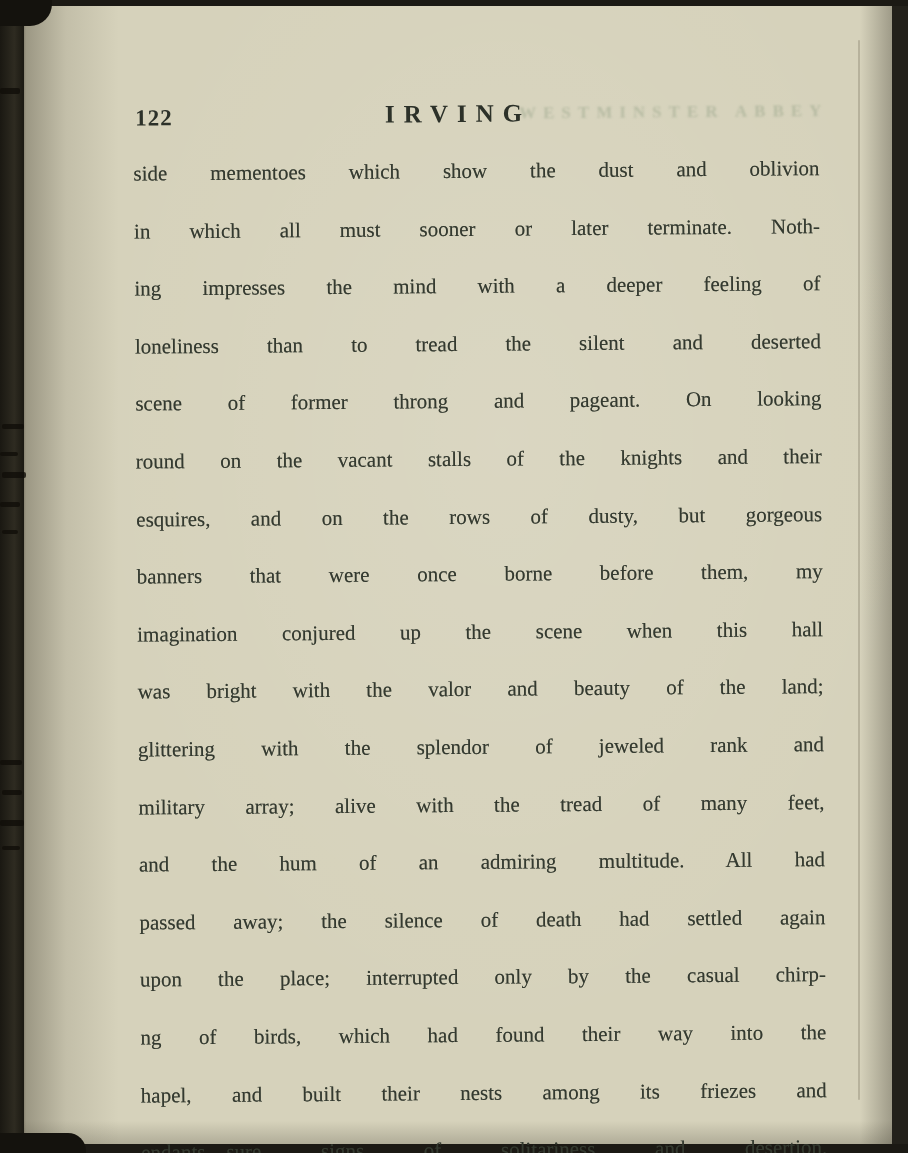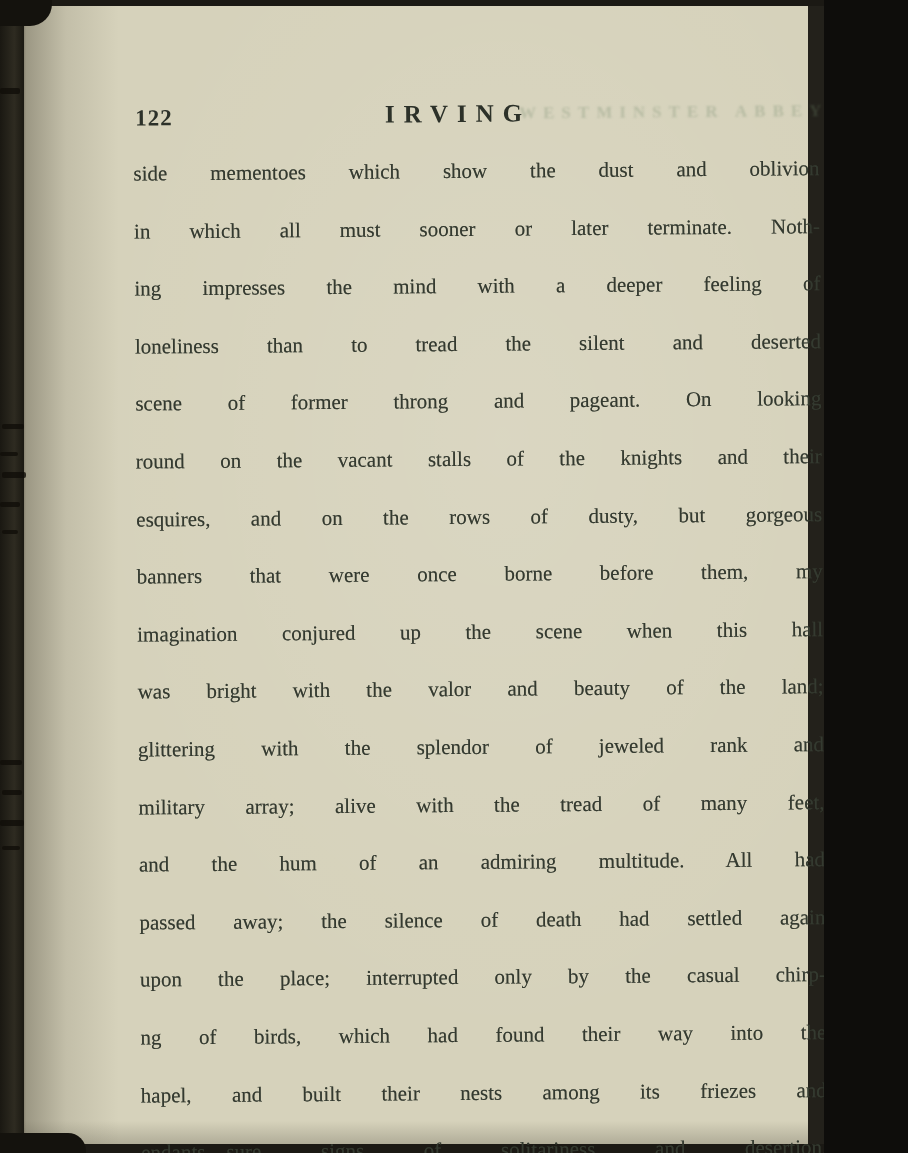--- a/index.html
+++ b/index.html
@@ -1,20 +1,20 @@
 <!DOCTYPE html>
 <html><head>
 <meta charset="utf-8">
 <style>
   * { margin:0; padding:0; box-sizing:border-box; }
   html,body { background:#0e0d0b; }
   body { font-family:"Liberation Serif","DejaVu Serif",serif; }
 
   .scan {
-    position:relative; width:824px; height:1153px;
+    position:relative; width:908px; height:1153px;
     background:#17150f; overflow:hidden;padding-left:28px;
   }
 
   .paper {
     position:absolute; left:24px; top:5px; width:870px; height:1142px;
     background:
       radial-gradient(ellipse at 55% 38%, rgba(255,255,255,0.10), rgba(0,0,0,0) 62%),
       linear-gradient(90deg, rgba(55,50,36,0.38) 0px, rgba(55,50,36,0.12) 42px, rgba(0,0,0,0) 95px),
       linear-gradient(270deg, rgba(45,42,32,0.35) 0px, rgba(0,0,0,0) 34px),
       linear-gradient(0deg, rgba(45,42,32,0.25) 0px, rgba(0,0,0,0) 26px),

